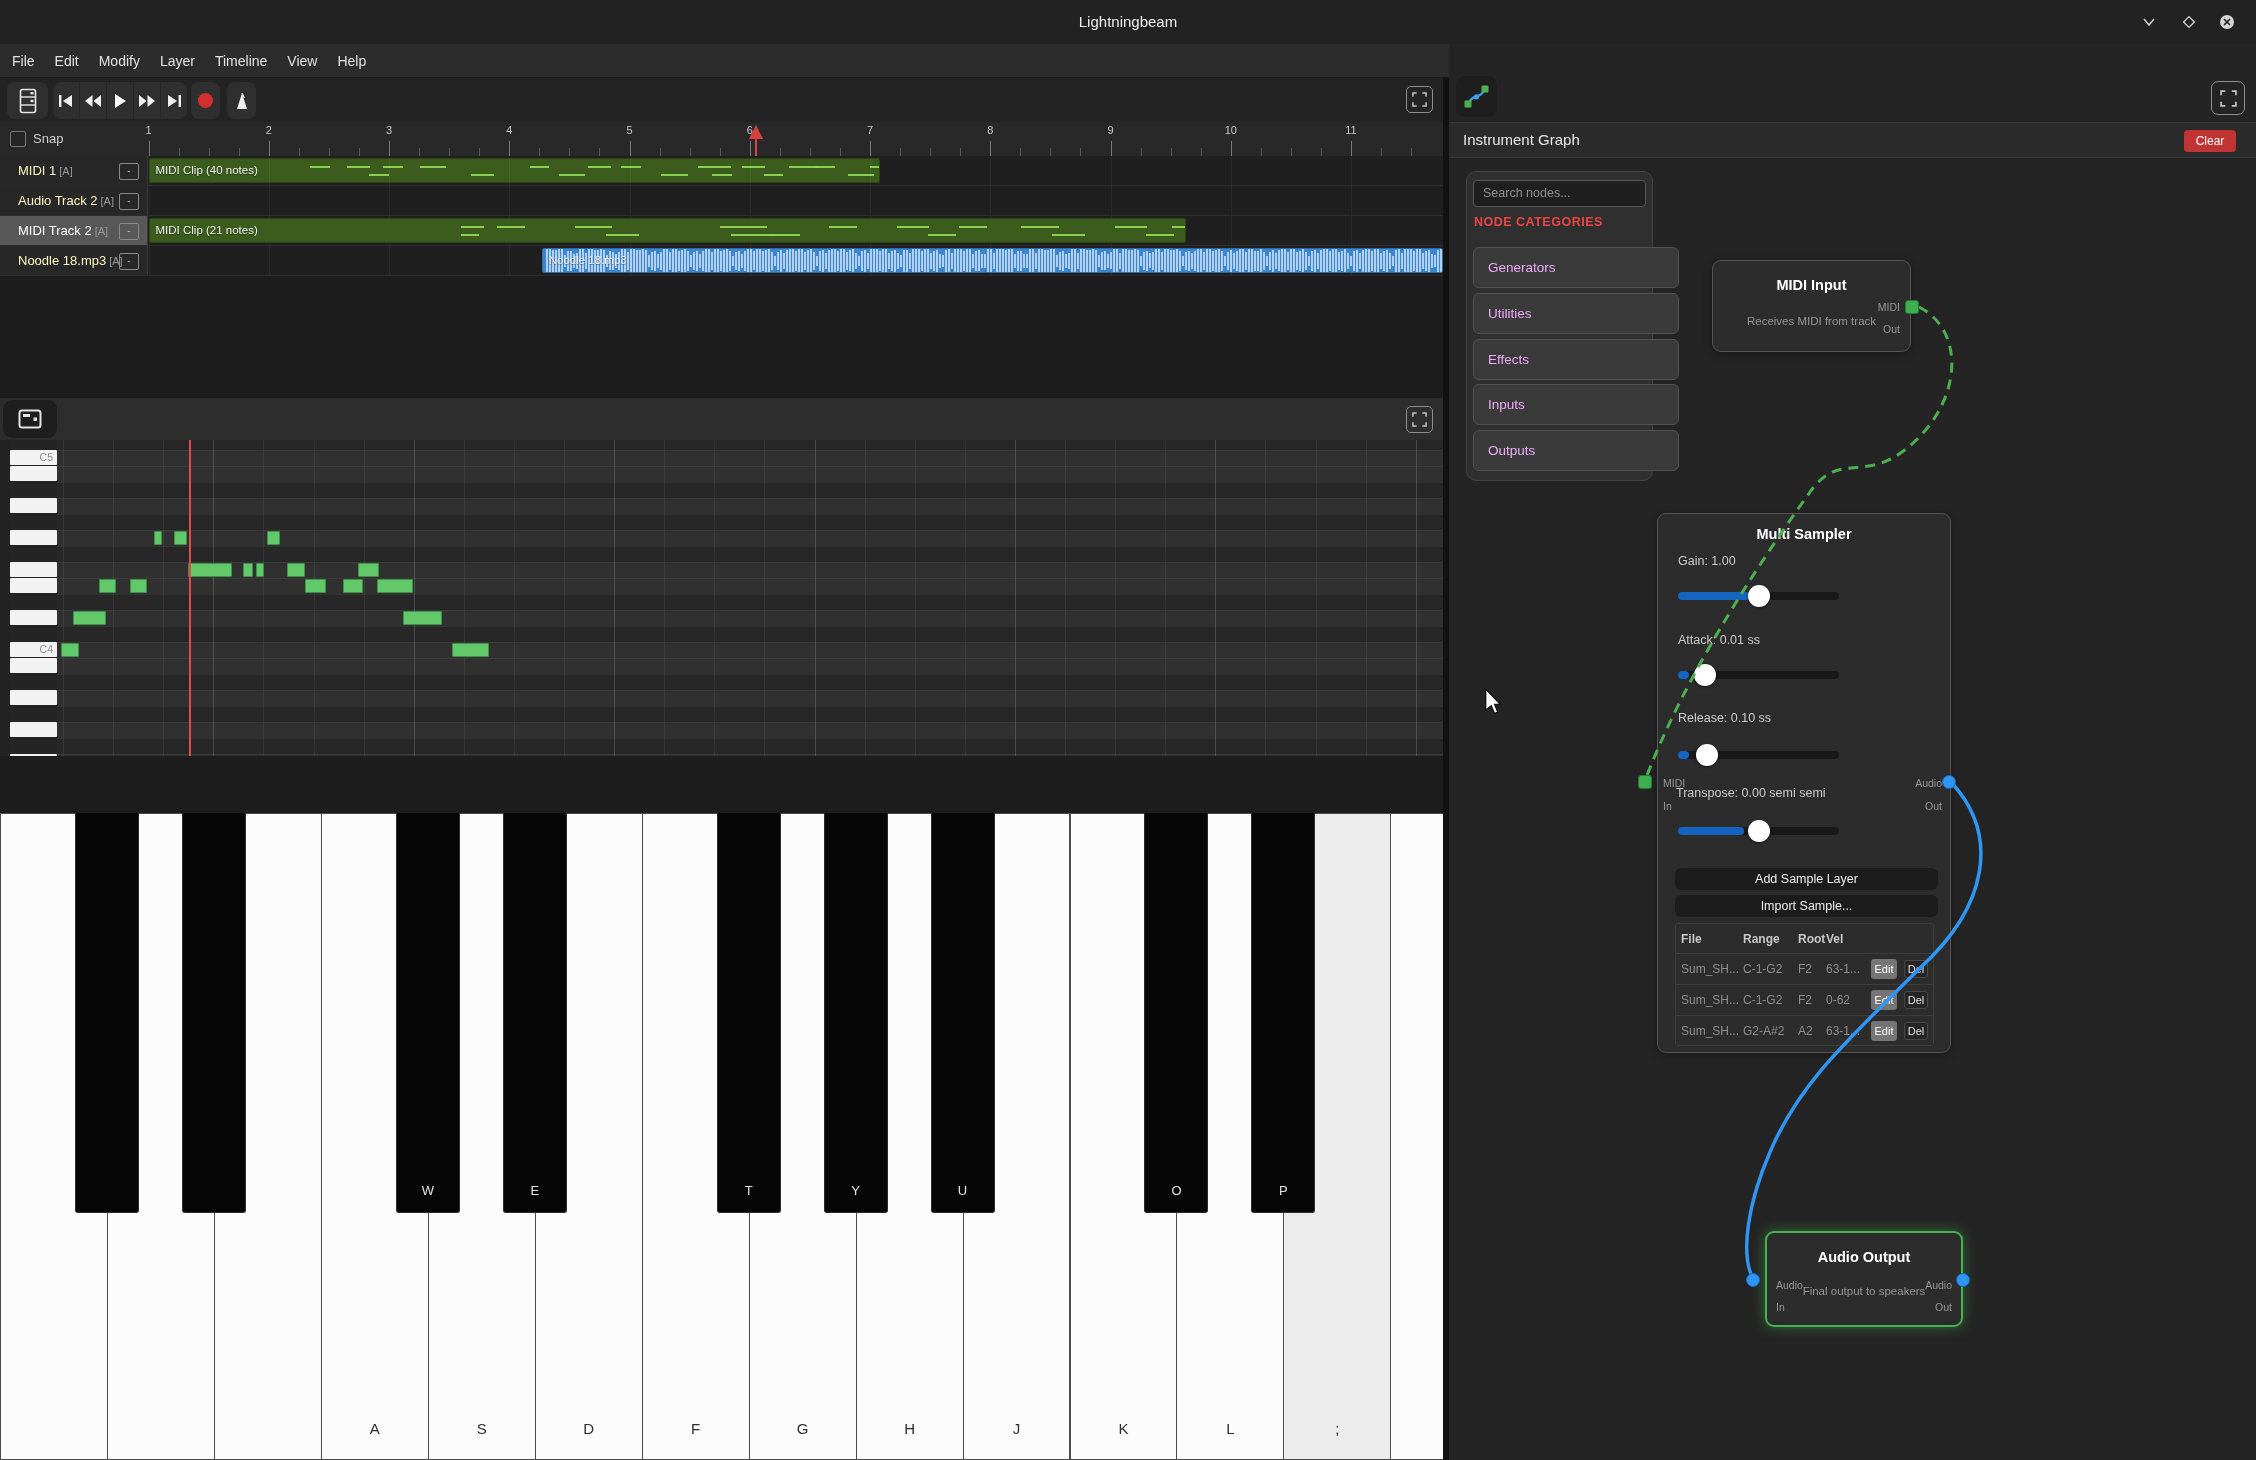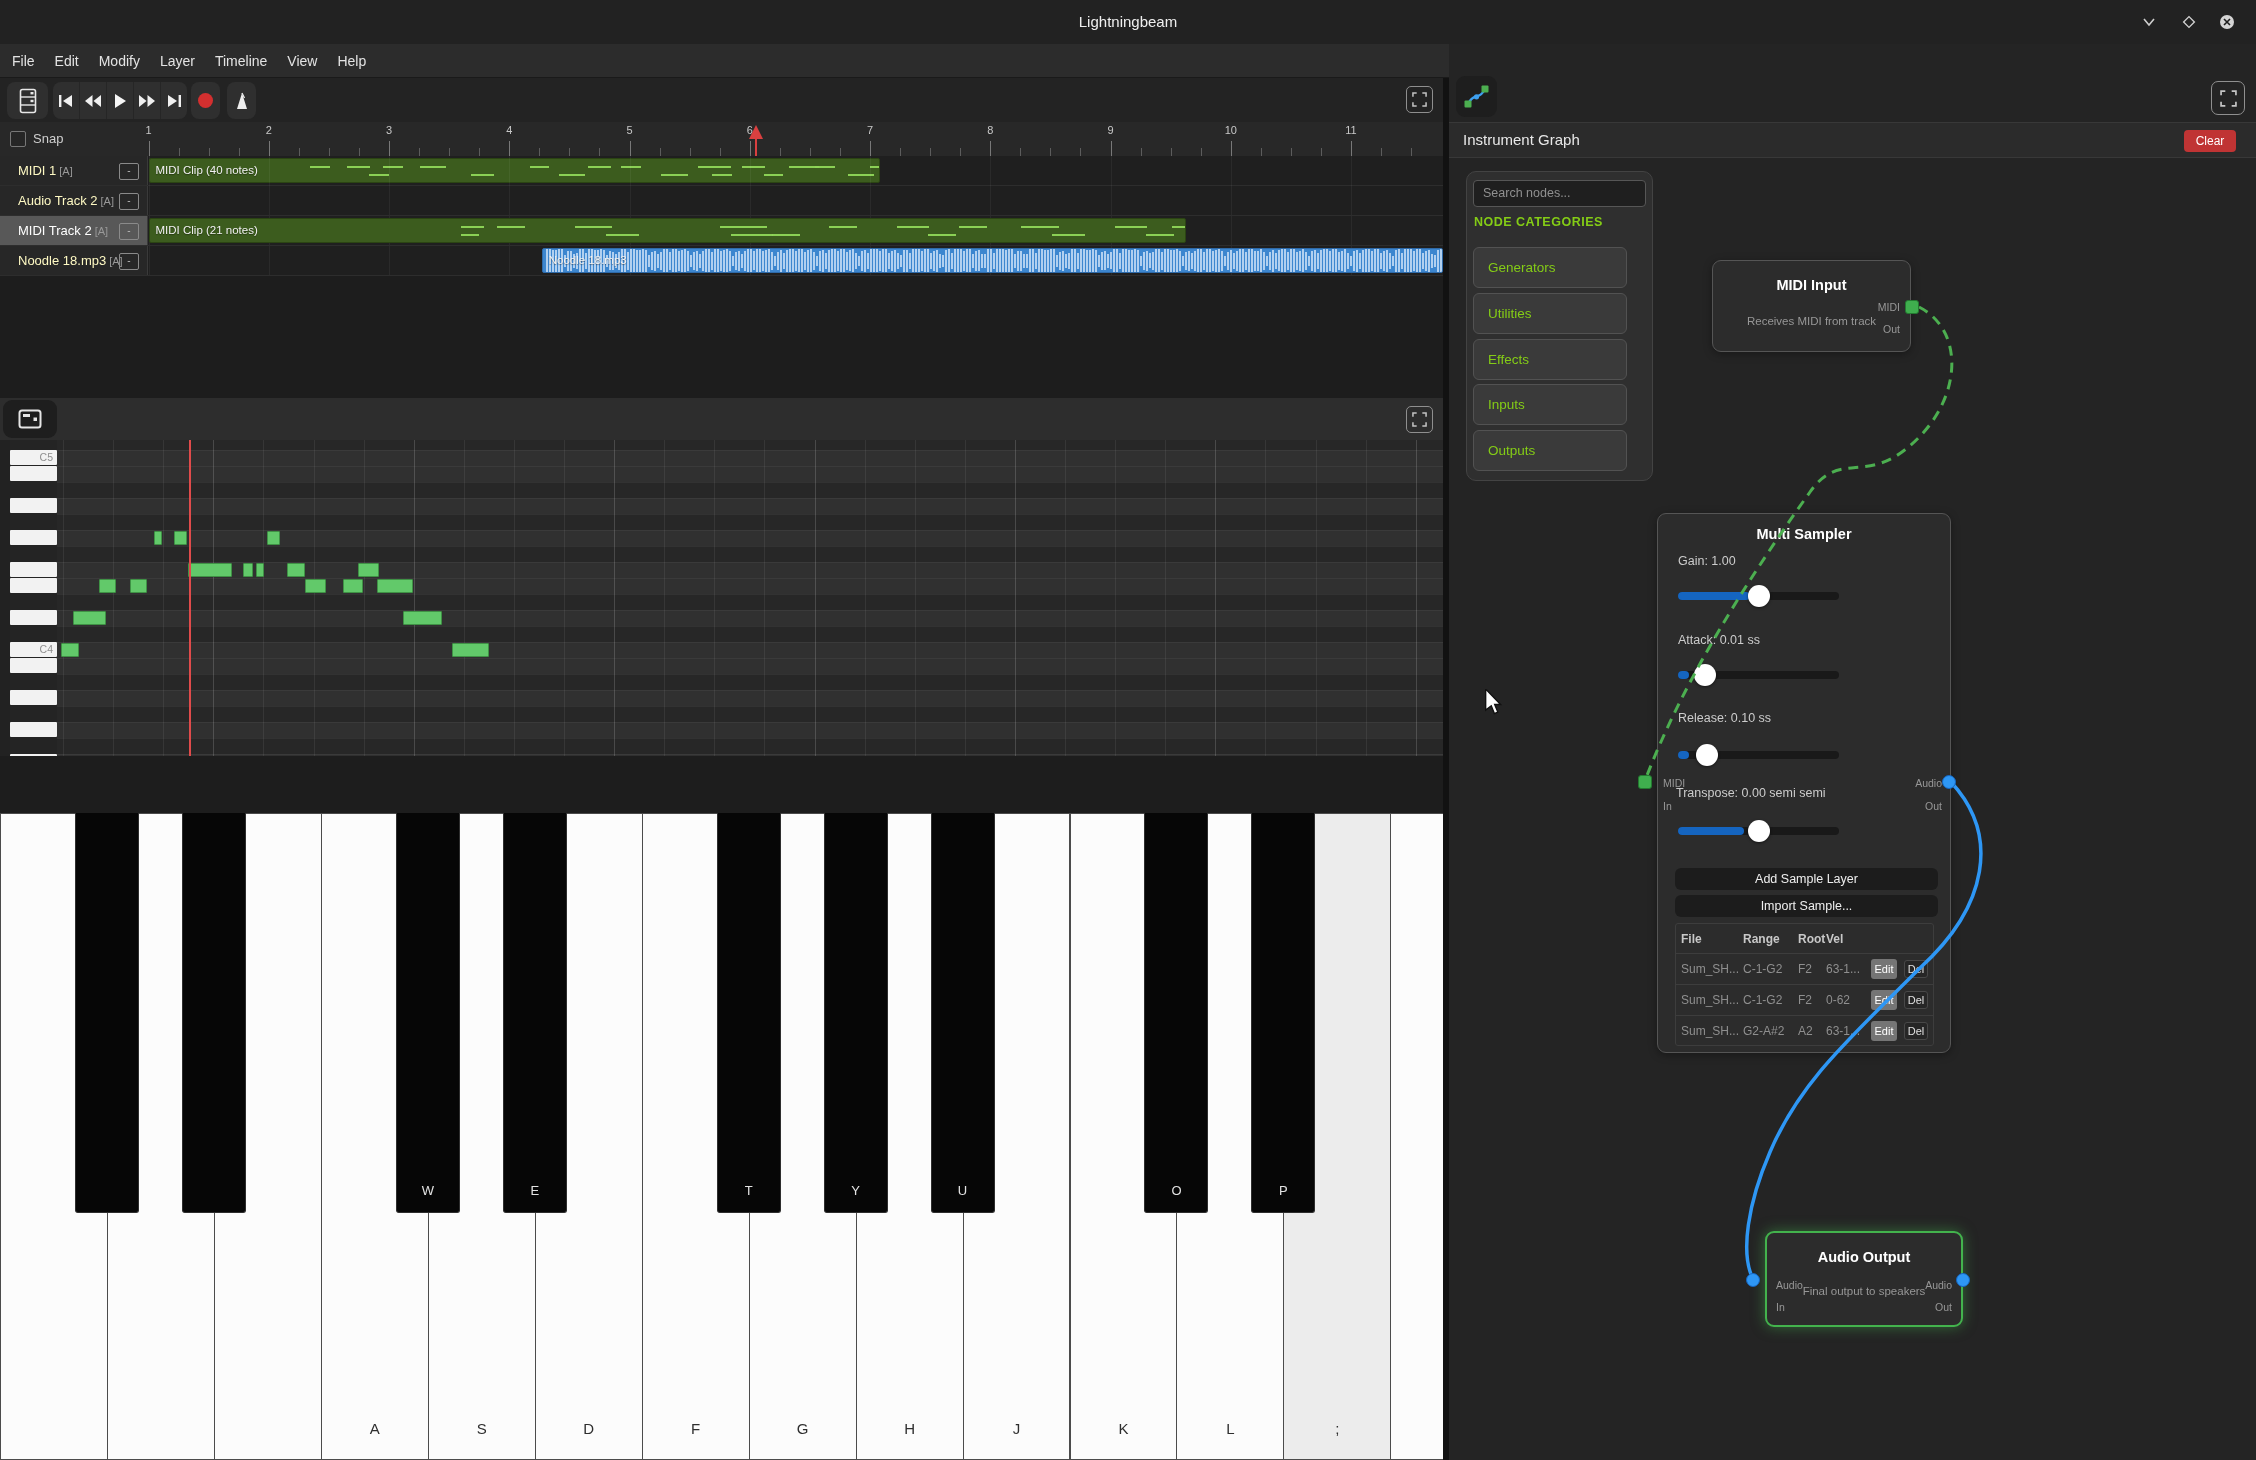--- a/index.html
+++ b/index.html
@@ -99,23 +99,23 @@
   .ndesc{position:absolute;left:0;right:0;text-align:center;font-size:11.5px;color:#979797;}
   .plabel{position:absolute;font-size:10.5px;color:#979797;}
   .port{position:absolute;width:14px;height:14px;z-index:6;}
   .port.green{background:#3fae4e;border:1px solid #237a30;border-radius:3px;box-sizing:border-box;}
   .port.blue{background:#2e97f5;border:1px solid #1565c0;border-radius:50%;box-sizing:border-box;}
   
   .palette{position:absolute;left:17px;top:13px;width:187px;height:310px;background:#2f2f2f;border:1px solid #434343;
            border-radius:10px;z-index:2;box-sizing:border-box;}
   .searchbox{position:absolute;left:6px;top:8px;width:173px;height:27px;background:#1f1f1f;border:1px solid #565656;
              border-radius:4px;color:#909090;font-size:12.5px;line-height:25px;padding-left:9px;box-sizing:border-box;}
-  .cat-title{position:absolute;left:7px;top:43px;font-size:12.5px;font-weight:bold;letter-spacing:.5px;color:#84cc16;}
-  .catbtn{position:absolute;left:6px;width:154px;height:41px;background:#3a3a3a;border:1px solid #525252;border-radius:6px;
-          font-size:13.5px;color:#84cc16;line-height:39px;padding-left:14px;box-sizing:border-box;}
+  .cat-title{position:absolute;left:7px;top:43px;font-size:12.5px;font-weight:bold;letter-spacing:.5px;color:#ef4444;}
+  .catbtn{position:absolute;left:6px;width:206px;height:41px;background:#3a3a3a;border:1px solid #525252;border-radius:6px;
+          font-size:13.5px;color:#f0abfc;line-height:39px;padding-left:14px;box-sizing:border-box;}
   
   .slabel{position:absolute;font-size:12.5px;color:#ccc;}
   .slider{position:absolute;width:161px;height:22px;}
   .sl-track{position:absolute;left:0;top:7px;width:161px;height:8px;background:#191919;border-radius:4px;}
   .sl-fill{position:absolute;left:0;top:7px;height:8px;background:#1565c0;border-radius:4px;}
   .sl-thumb{position:absolute;top:0;width:22px;height:22px;border-radius:50%;background:#fff;box-shadow:0 1px 3px rgba(0,0,0,.5);}
   .nbtn{position:absolute;left:17px;width:263px;height:22px;background:#1c1c1c;border-radius:6px;color:#eee;
         font-size:12.5px;text-align:center;line-height:22px;}
   .stable{position:absolute;left:17px;top:409px;width:259px;height:123px;border:1px solid #3d3d3d;border-radius:3px;
           background:#2c2c2c;box-sizing:border-box;}

